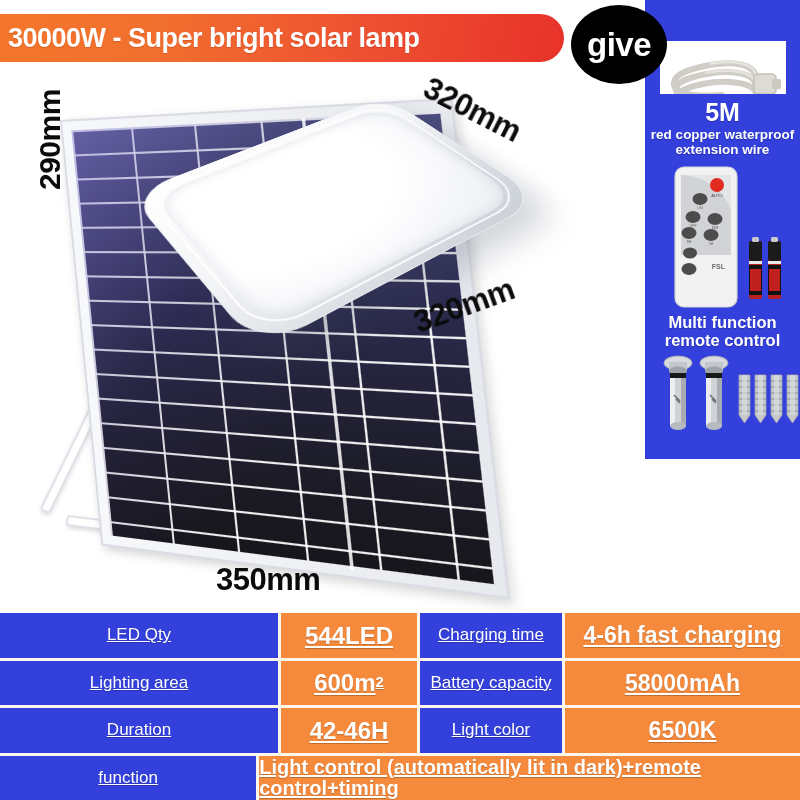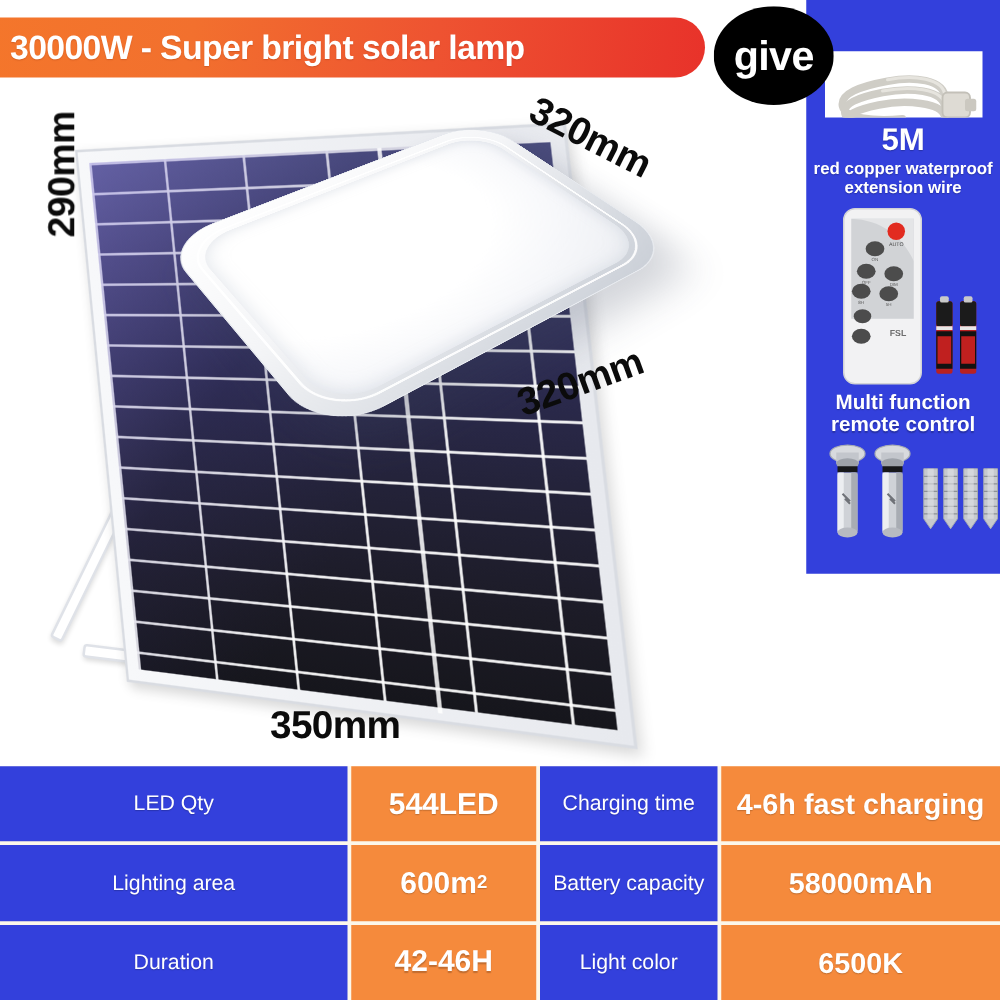--- a/index.html
+++ b/index.html
@@ -155,25 +155,26 @@
     position:absolute; left:0; top: 613px; width: 800px; height: 187px;
     display:flex; flex-direction:column; z-index: 5;
     background:#FCF7EA;
   }
   .spec-row { display:flex; flex: 1 1 0; width:100%; gap: 3px; padding-bottom:3px; }
   .spec-row:last-child { padding-bottom:0; }
   .cell {
     display:flex; align-items:center; justify-content:center;
     color:#ffffff; text-align:left; line-height:1.05;
     text-shadow: 0 1px 1px rgba(0,0,0,.22);
+    text-decoration: underline;
   }
   .cell-label { background:#3340DC; font-size: 17px; }
   .cell-value { background:#F58A3C; font-weight:bold; }
   .c1 { width: 278px; }
-  .c2 { width: 148px; font-size: 24px; }
+  .c2 { width: 136px; font-size: 24px; }
   .c3 { width: 142px; }
   .c4 { flex: 1 1 auto; font-size: 23px; }
   .c-func-label { width: 278px; }
   .c-func-value { flex:1 1 auto; font-size: 20px; }
   .v-small { font-size: 23px; }
   sup { font-size: 0.62em; vertical-align: super; }
 </style>
 </head>
 <body>
 
@@ -363,15 +364,19 @@
       <div class="cell cell-value c4 v-small">58000mAh</div>
     </div>
 
     <div class="spec-row">
       <div class="cell cell-label c1">Duration</div>
       <div class="cell cell-value c2">42-46H</div>
       <div class="cell cell-label c3">Light color</div>
       <div class="cell cell-value c4 v-small">6500K</div>
     </div>
 
+    <div class="spec-row">
+      <div class="cell cell-label c-func-label">function</div>
+      <div class="cell cell-value c-func-value">Light control (automatically lit in dark)+remote control+timing</div>
+    </div>
   </div>
 
 </div>
 
 </body></html>

